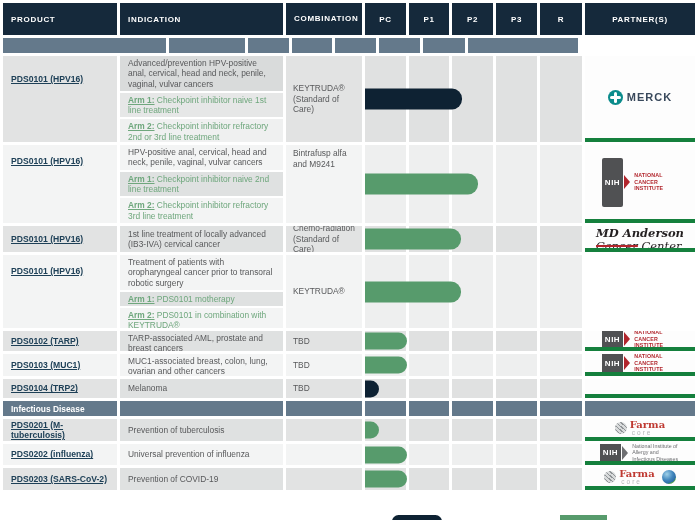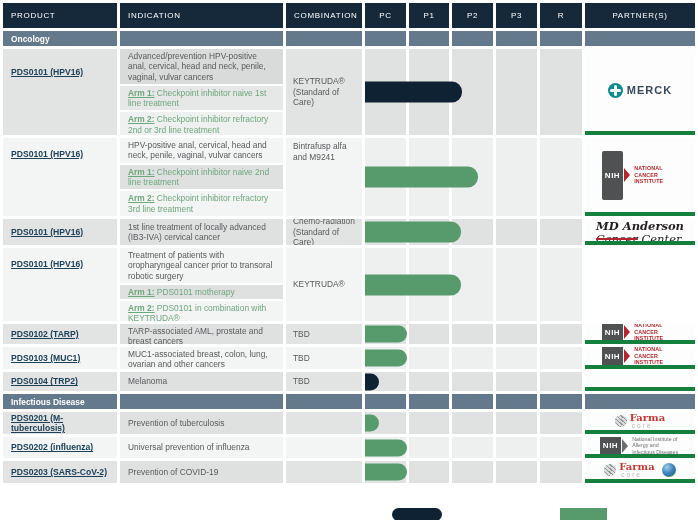--- a/index.html
+++ b/index.html
@@ -9,21 +9,21 @@
   .row { display:flex; gap:3px; margin-bottom:3px; position:relative; }
   .cell { overflow:hidden; }
   .c-product   { width:114px; flex:none; }
   .c-indic     { width:163px; flex:none; display:flex; flex-direction:column; gap:2px; }
   .c-combo     { width:76px;  flex:none; padding:3px 4px 3px 7px; font-size:8.4px; color:#58595b; line-height:1.25; white-space:pre-line; }
   .c-phase     { width:41px;  flex:none; }
   .c-phase.p1  { width:40px; } .c-phase.r { width:42px; }
   .c-partner   { width:110px; flex:none; background:#fdfdfd; display:flex; align-items:center; justify-content:center; border-bottom:4px solid #15803d; }
 
   
-  .header-row .cell { background:#15293b; color:#fff; font-size:8px; font-weight:normal; letter-spacing:0.7px; display:flex; align-items:center; height:25px; }
+  .header-row .cell { background:#15293b; color:#fff; font-size:8px; font-weight:bold; letter-spacing:0.7px; display:flex; align-items:center; height:32px; }
   .header-row .c-product, .header-row .c-indic, .header-row .c-combo { padding-left:8px; white-space:nowrap; }
   .header-row .c-indic { display:flex; flex-direction:row; }
   .header-row .c-phase, .header-row .c-partner { justify-content:center; border-bottom:none; }
 
   
   .section-row .cell { background:#64798b; height:15px; display:flex; align-items:center; border-bottom:none; }
   .section-row .c-product { padding-left:8px; color:#fff; font-size:8.4px; font-weight:bold; }
 
   
   .tone-gray .c-product, .tone-gray .c-combo { background:#e2e3e3; }
@@ -114,21 +114,20 @@
     <div class="cell c-combo">COMBINATION</div>
     <div class="cell c-phase">PC</div>
     <div class="cell c-phase p1">P1</div>
     <div class="cell c-phase">P2</div>
     <div class="cell c-phase">P3</div>
     <div class="cell c-phase r">R</div>
     <div class="cell c-partner">PARTNER(S)</div>
   </div>
 
   <div class="row section-row">
-    <div class="cell c-product">Oncology</div>
     <div class="cell c-indic"></div>
     <div class="cell c-combo"></div>
     <div class="cell c-phase"></div>
     <div class="cell c-phase p1"></div>
     <div class="cell c-phase"></div>
     <div class="cell c-phase"></div>
     <div class="cell c-phase r"></div>
     <div class="cell c-partner" style="background:#64798b"></div>
   </div>
 

